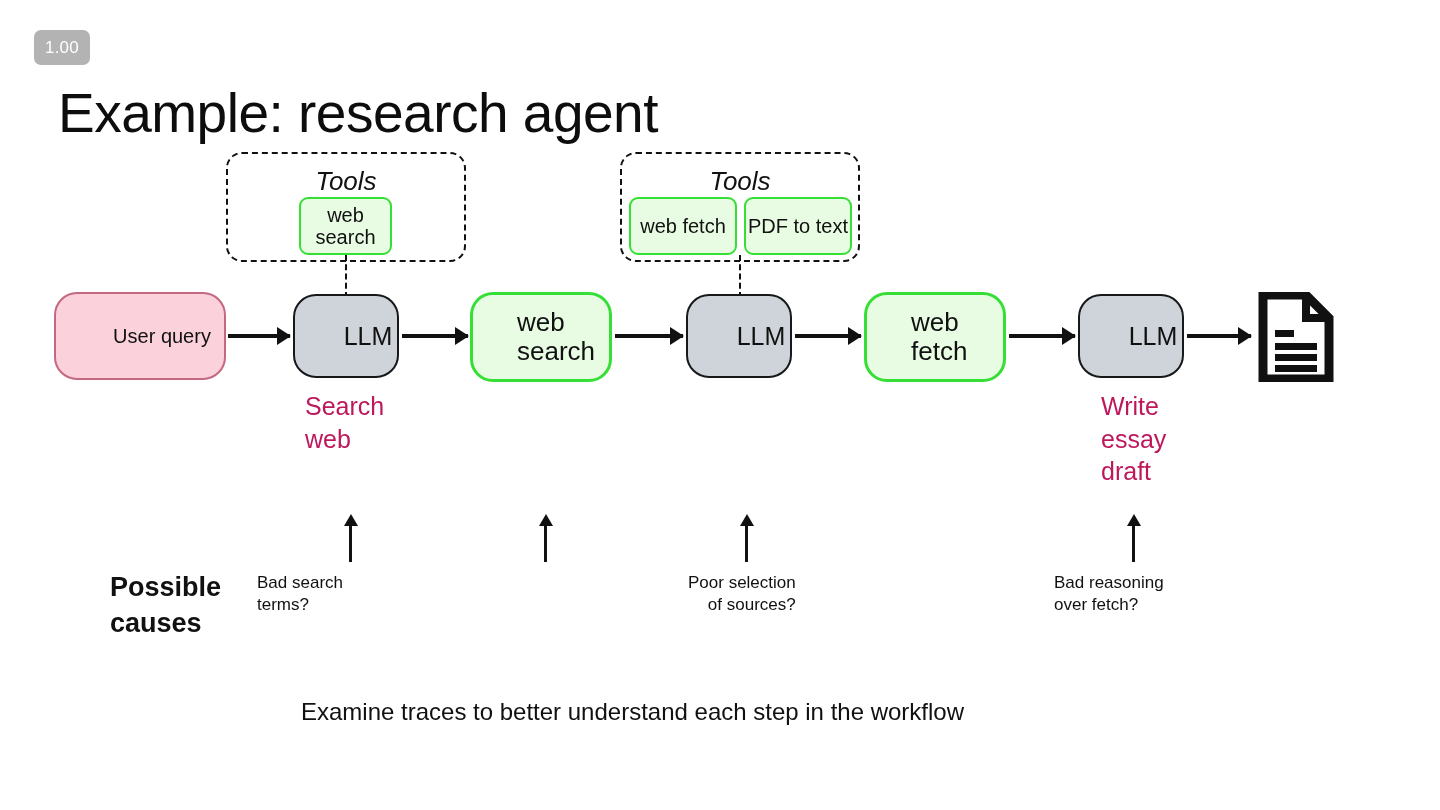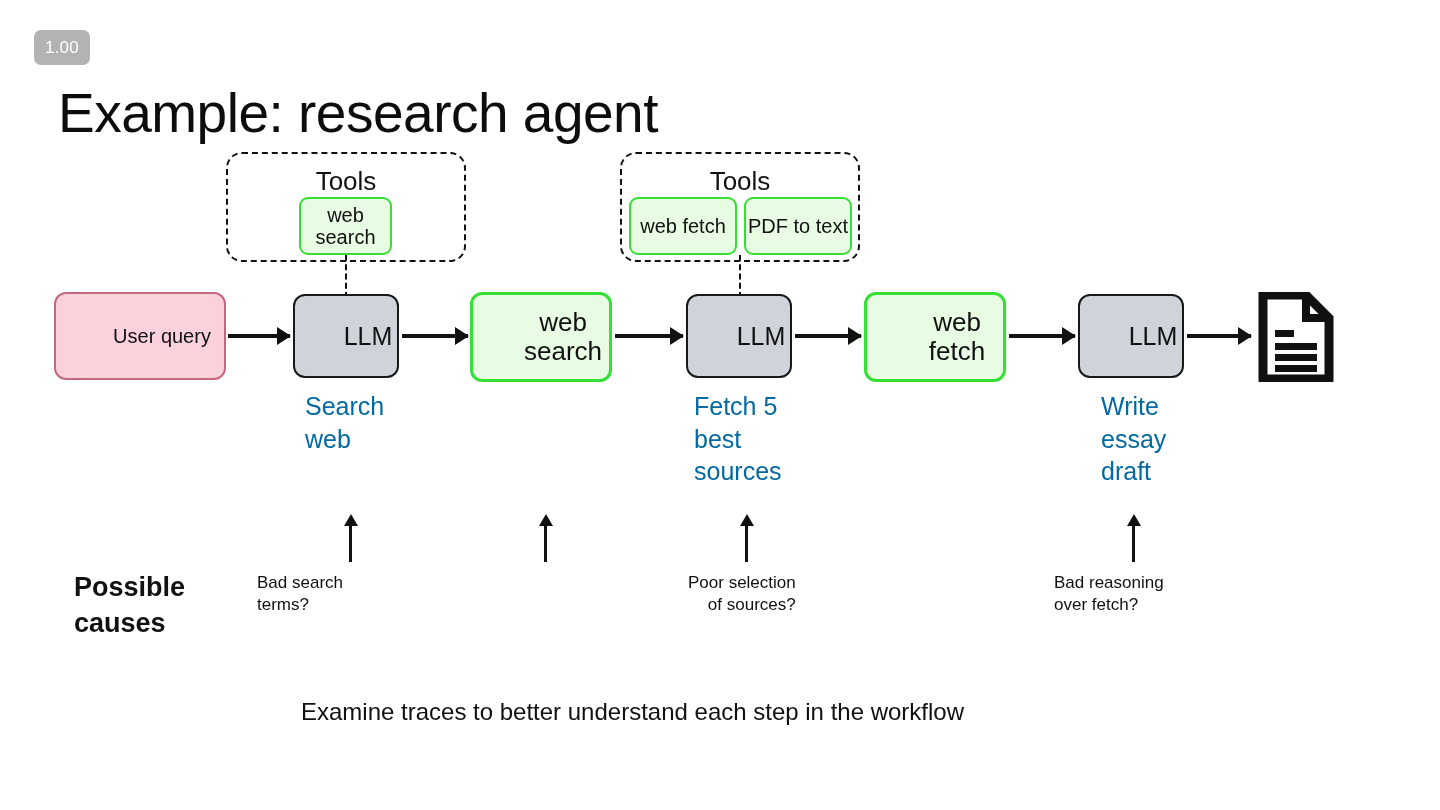--- a/index.html
+++ b/index.html
@@ -32,69 +32,69 @@
 
   
   .tools-box {
     position: absolute;
     border: 2.5px dashed #111111;
     border-radius: 16px;
     background: transparent;
   }
   .tools-label {
     position: absolute; left: 0; right: 0; top: 12px;
-    text-align: center; font-size: 26px; color: #111;
+    text-align: center; font-size: 26px; color: #111; font-style: italic;
   }
   .chip {
     position: absolute;
     background: #e8fbe3;
     border: 2.5px solid #35df35;
     border-radius: 9px;
     display: flex; align-items: center; justify-content: center;
     text-align: center; line-height: 1.1;
     font-size: 20px; color: #111;
   }
 
   
   .dash-conn {
     position: absolute; width: 0;
     border-left: 2.5px dashed #111;
   }
 
   
   .node {
     position: absolute;
-    border-radius: 12px;
+    border-radius: 23px;
     display: flex; align-items: center; justify-content: center;
-    text-align: center; line-height: 1.12; padding-left: 44px;
+    line-height: 1.12; padding-left: 44px;
   }
   .node.pink  { background: #fbd2dc; border: 2.5px solid #c4687f; font-size: 20px; }
   .node.gray  { background: #ced4da; border: 2.5px solid #16181a; font-size: 25px; }
   .node.green { background: #e8fbe3; border: 3px solid #35df35;  font-size: 26px; }
 
   
   .arrow { position: absolute; height: 4px; background: #111; }
   .arrow::after {
     content: ""; position: absolute; right: -1px; top: 50%;
     transform: translateY(-50%);
     border-left: 14px solid #111;
     border-top: 9px solid transparent;
     border-bottom: 9px solid transparent;
   }
 
   
   .cap {
     position: absolute; font-size: 25px; line-height: 1.3;
-    color: #0369a1; white-space: pre-line; text-align: left;
+    color: #be185d; white-space: pre-line; text-align: left;
   }
 
   
   .pc-title {
     position: absolute; font-size: 27px; font-weight: 700;
-    line-height: 1.35; color: #111; white-space: pre-line;
+    line-height: 1.35; color: #111; white-space: pre-line; margin-left: 36px;
   }
   .cause {
     position: absolute; font-size: 17px; line-height: 1.3;
     color: #111; white-space: pre-line; text-align: left;
   }
   .up-arrow { position: absolute; width: 3px; background: #111; }
   .up-arrow::before {
     content: ""; position: absolute; top: -10px; left: 50%;
     transform: translateX(-50%);
     border-bottom: 12px solid #111;
@@ -167,23 +167,20 @@
       <path d="M48 4 V26 H70" fill="none" stroke="#111111" stroke-width="8"></path>
       <rect x="17" y="38" width="19" height="7" fill="#111111"></rect>
       <rect x="17" y="51" width="42" height="7" fill="#111111"></rect>
       <rect x="17" y="62" width="42" height="7" fill="#111111"></rect>
       <rect x="17" y="73" width="42" height="7" fill="#111111"></rect>
     </svg>
   </div>
 
   <div class="cap" style="left:305px; top:390px;">Search
 web</div>
-  <div class="cap" style="left:694px; top:390px;">Fetch 5
-best
-sources</div>
   <div class="cap" style="left:1089px; top:390px;margin-left:12px;">Write
 essay
 draft</div>
 
   <div class="pc-title" style="left:74px; top:569px;">Possible
 causes</div>
 
   <div class="up-arrow" style="left:349px; top:524px; height:38px;"></div>
   <div class="cause" style="left:257px; top:572px;">Bad search
 terms?</div>

